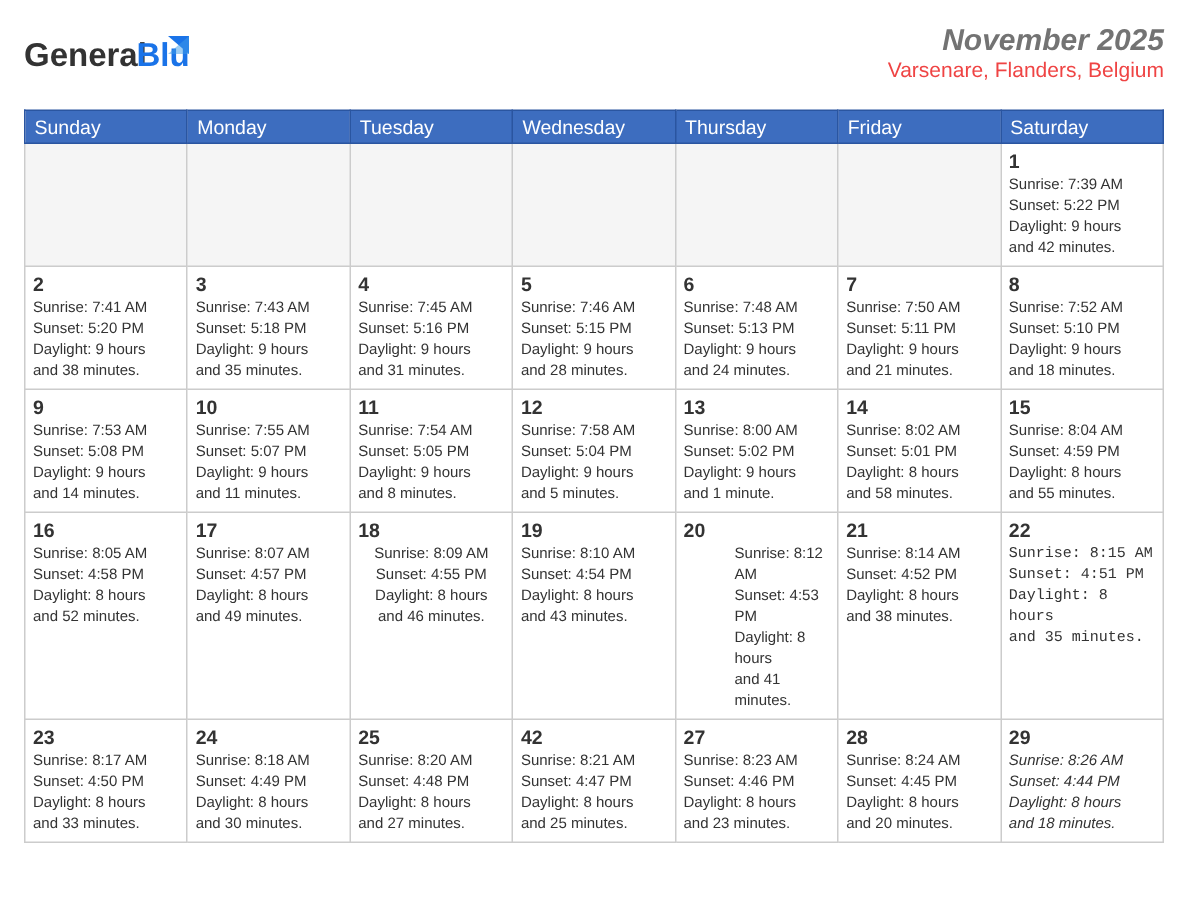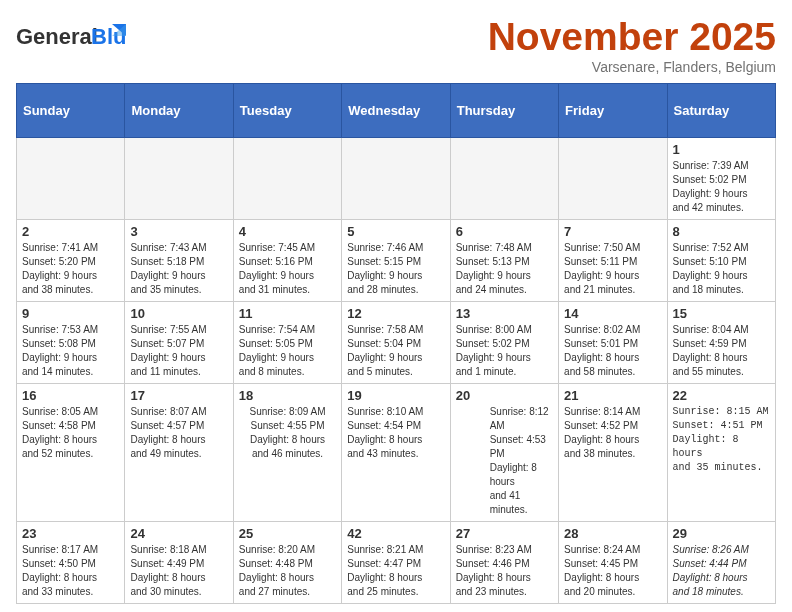--- a/index.html
+++ b/index.html
@@ -18,40 +18,41 @@
     }
     .logo {
       display: flex;
       align-items: center;
       gap: 0;
     }
     .title-block {
       text-align: right;
     }
     .month-title {
-      font-size: 39px;
+      font-size: 20px;
       font-weight: bold;
-      color: #c2410c;
+      color: #737373;
       line-height: 1.1;
+      font-style: italic;
     }
     .location {
       font-size: 14px;
-      color: #737373;
+      color: #ef4444;
     }
     .calendar {
       width: 100%;
       border-collapse: collapse;
       border: 1px solid #ccc;
     }
     .calendar th {
       background-color: #3d6dbf;
       color: #fff;
       font-size: 13px;
-      font-weight: bold;
-      padding: 19px 6px;
+      font-weight: normal;
+      padding: 3px 6px;
       text-align: left;
       border: 1px solid #2a55a0;
     }
     .calendar td {
       vertical-align: top;
       border: 1px solid #ccc;
       padding: 4px 5px;
       width: calc(100% / 7);
       min-height: 80px;
       font-size: 10.5px;
@@ -114,21 +115,21 @@
   <tr>
         <td class="empty"></td>
         <td class="empty"></td>
         <td class="empty"></td>
         <td class="empty"></td>
         <td class="empty"></td>
         <td class="empty"></td>
         <td>
           <div class="day-number">1</div>
           <div class="day-info" style="white-space: pre-line;">Sunrise: 7:39 AM
-Sunset: 5:02 PM
+Sunset: 5:22 PM
 Daylight: 9 hours
 and 42 minutes.</div>
         </td>
       </tr>
       <tr>
         <td>
           <div class="day-number">2</div>
           <div class="day-info" style="white-space: pre-line;">Sunrise: 7:41 AM
 Sunset: 5:20 PM
 Daylight: 9 hours

